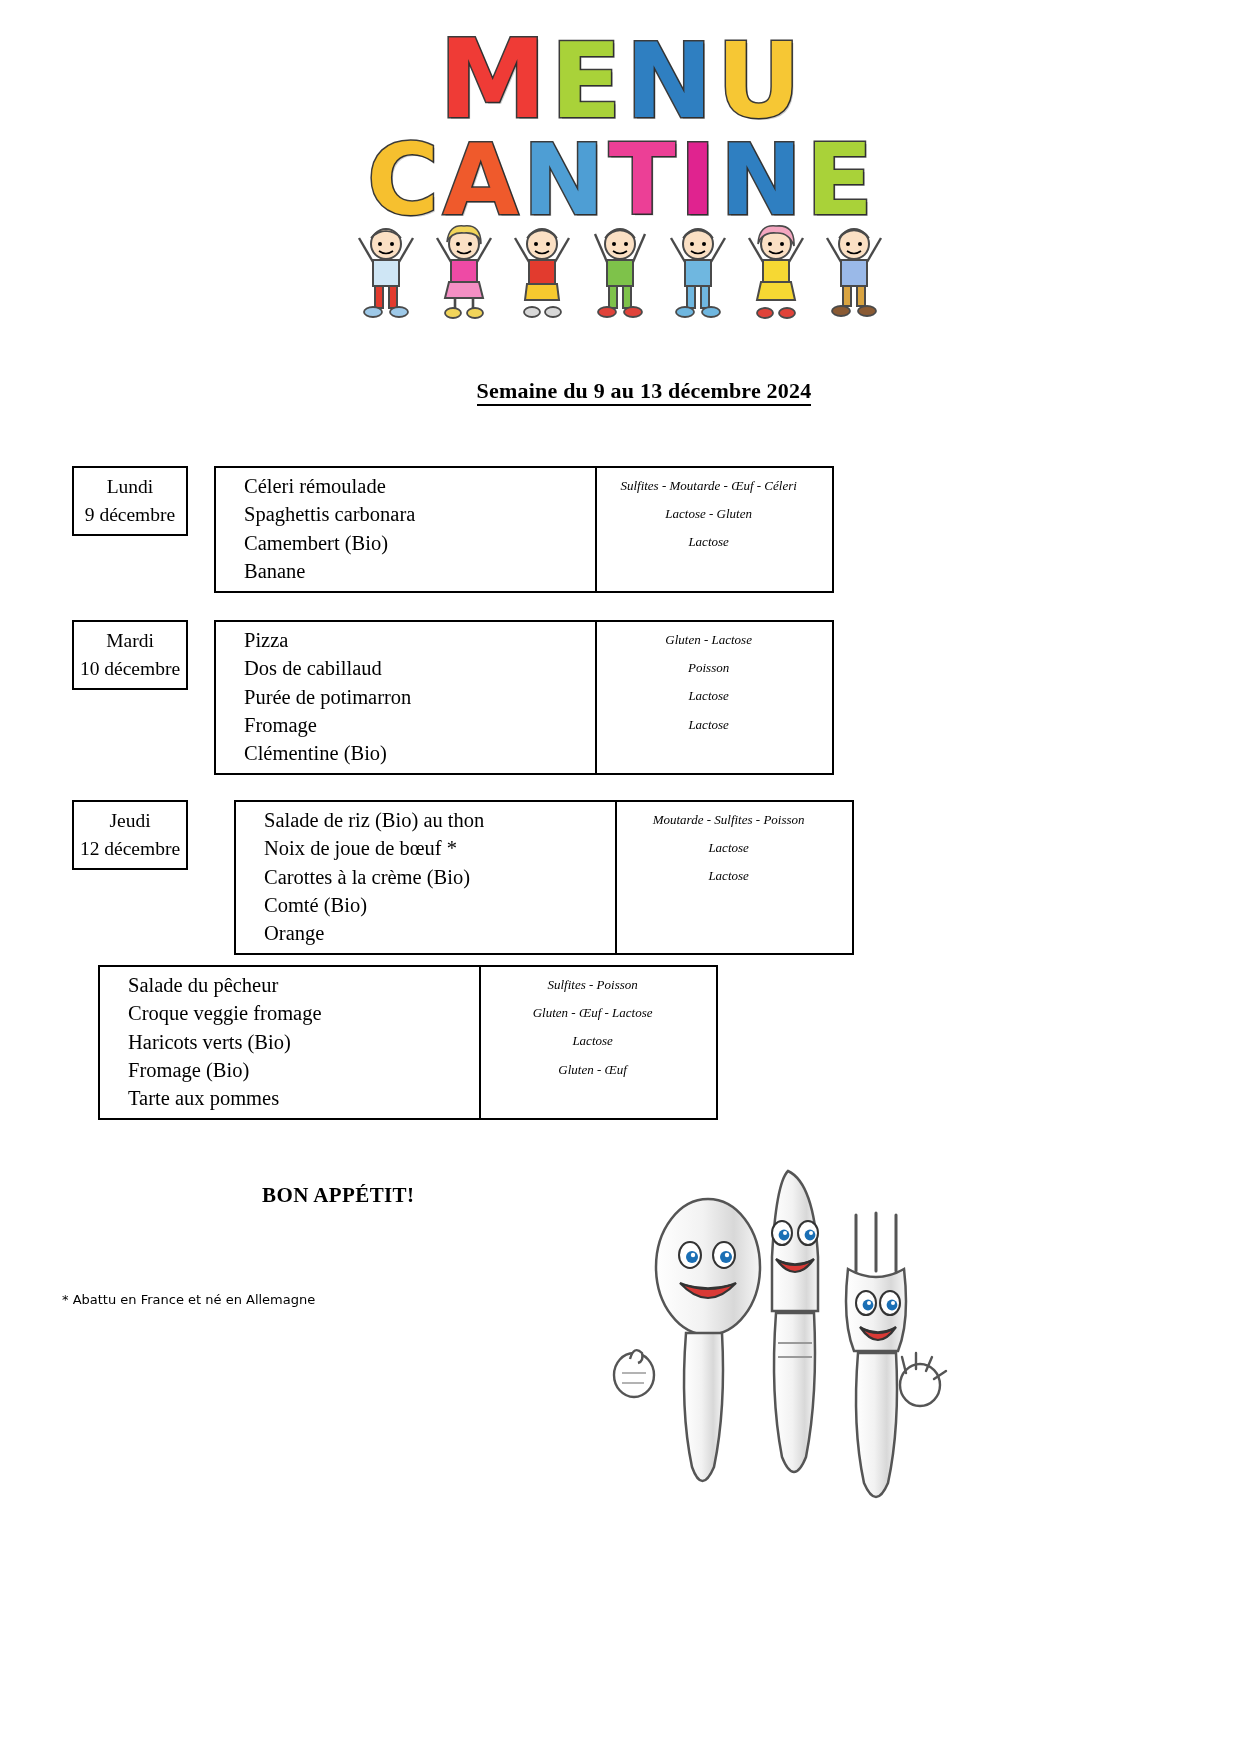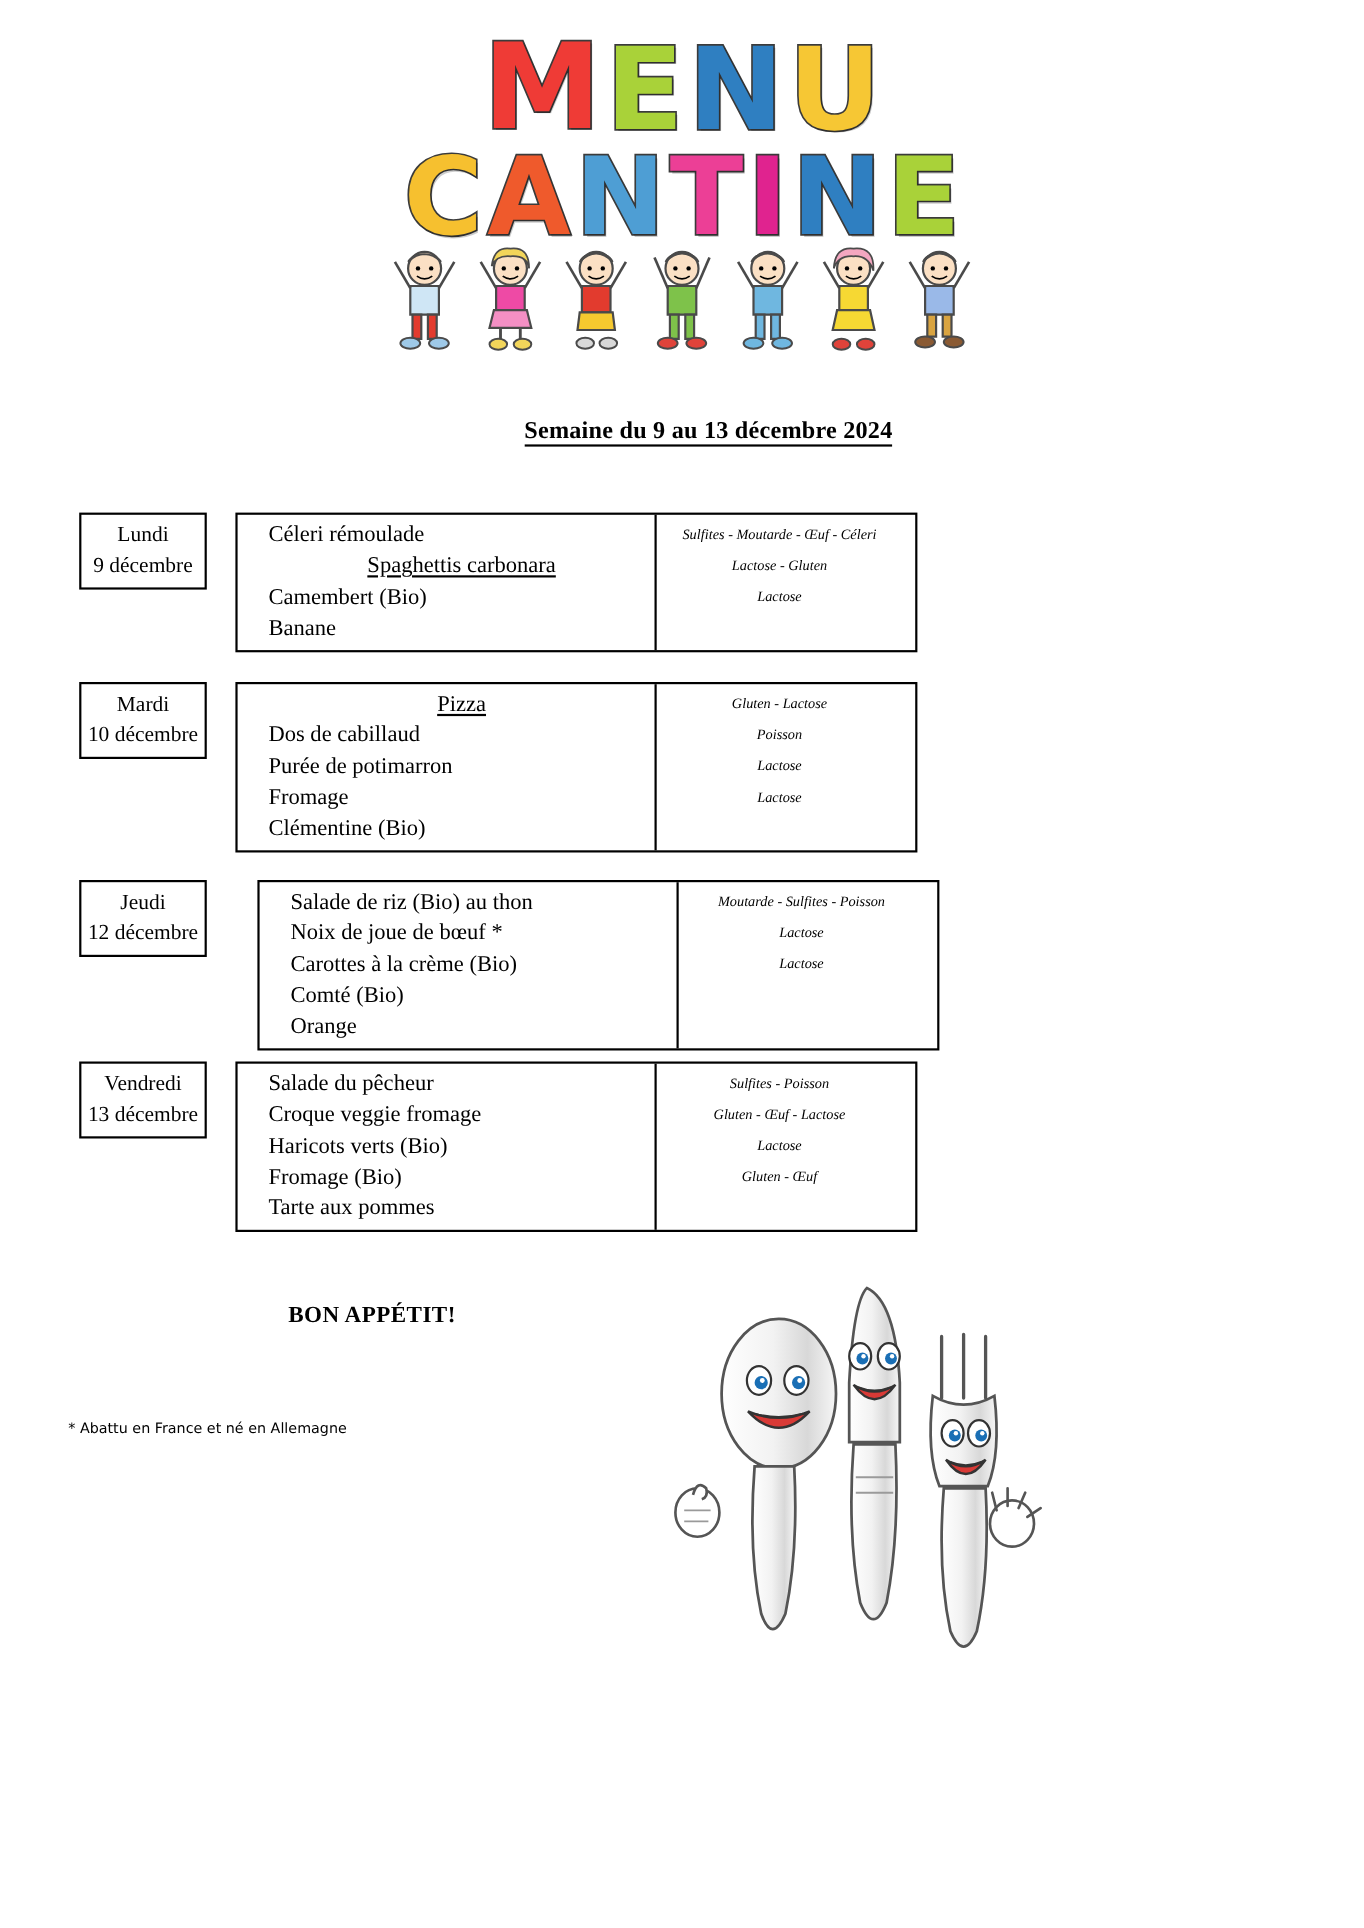--- a/index.html
+++ b/index.html
@@ -120,23 +120,21 @@
     box-sizing: border-box;
     padding: 4px 18px 6px 6px;
     text-align: center;
   }
   .dish {
     font-size: 20.5px;
     line-height: 1.38;
     white-space: nowrap;
   }
   .dish.underline {
-    text-decoration: underline;
     text-underline-offset: 3px;
-    text-align: center;
   }
   .allergen {
     font-family: "Liberation Serif", serif;
     font-style: italic;
     font-size: 13px;
     line-height: 2.17;
     white-space: nowrap;
   }
   .allergen.blank { visibility: hidden; }
 
@@ -354,24 +352,20 @@
       <div class="allergen">Moutarde - Sulfites - Poisson</div>
       <div class="allergen blank"></div>
       <div class="allergen">Lactose</div>
       <div class="allergen">Lactose</div>
       <div class="allergen blank"></div>
     </div>
   </div>
 </div>
 
 <div class="day-block" style="top:965px;">
-  <div class="day-label-box">
-    <span>Vendredi</span>
-    <span class="dnum">13 décembre</span>
-  </div>
   <div class="day-table">
     <div class="dish-col">
       <div class="dish">Salade du pêcheur</div>
       <div class="dish">Croque veggie fromage</div>
       <div class="dish">Haricots verts (Bio)</div>
       <div class="dish">Fromage (Bio)</div>
       <div class="dish">Tarte aux pommes</div>
     </div>
     <div class="allergen-col">
       <div class="allergen">Sulfites - Poisson</div>

